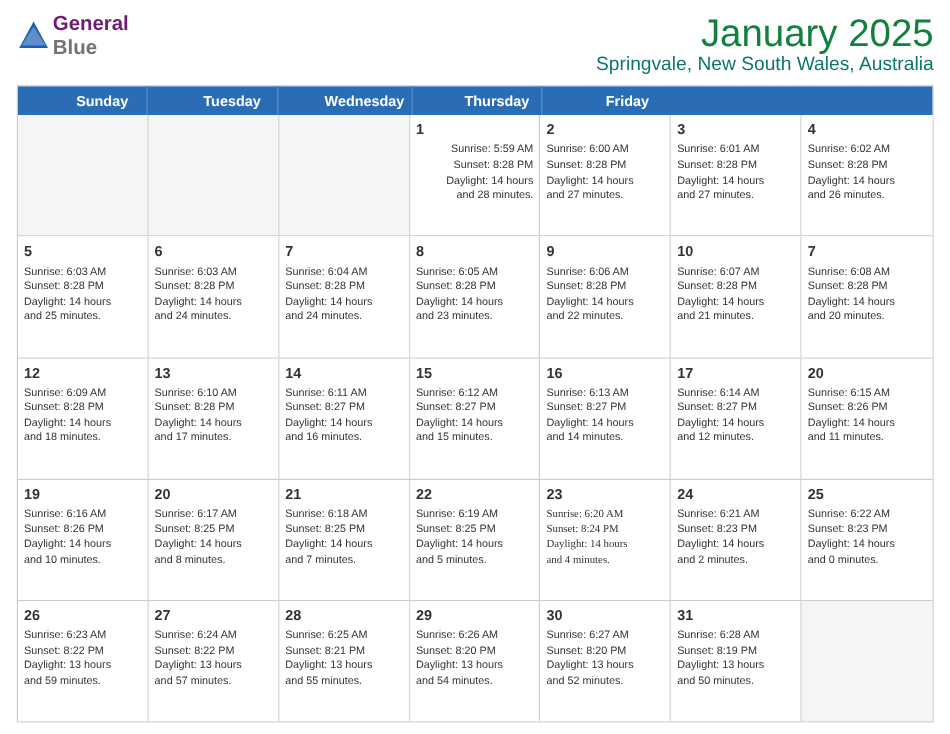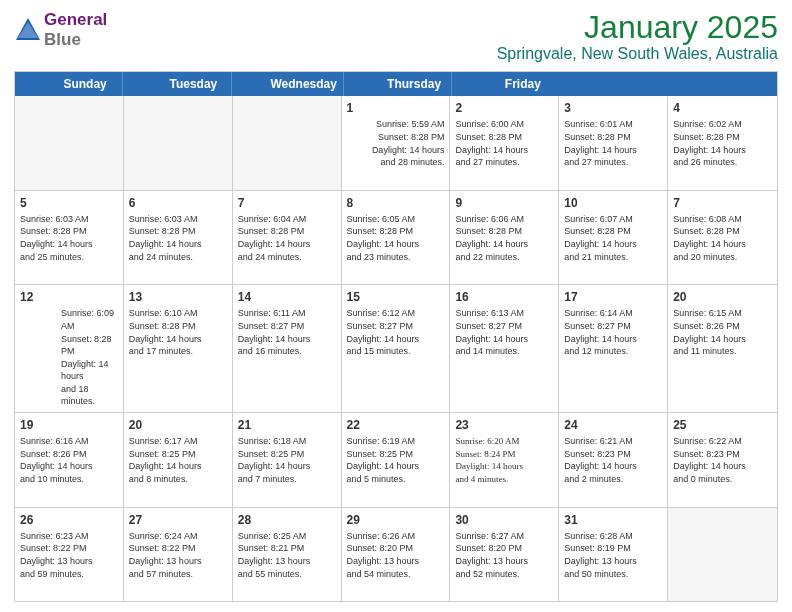--- a/index.html
+++ b/index.html
@@ -215,21 +215,21 @@
             <span class="day-num">7</span>
             <div class="info" style="white-space: pre-line;">Sunrise: 6:08 AM
 Sunset: 8:28 PM
 Daylight: 14 hours
 and 20 minutes.</div>
           </div>
         </div>
         <div class="cal-week">
           <div class="cal-cell">
             <span class="day-num">12</span>
-            <div class="info" style="white-space: pre-line; margin-left: 41px;">Sunrise: 6:09 AM
+            <div class="info" style="white-space: pre-line;">Sunrise: 6:09 AM
 Sunset: 8:28 PM
 Daylight: 14 hours
 and 18 minutes.</div>
           </div>
           <div class="cal-cell">
             <span class="day-num">13</span>
             <div class="info" style="white-space: pre-line;">Sunrise: 6:10 AM
 Sunset: 8:28 PM
 Daylight: 14 hours
 and 17 minutes.</div>

